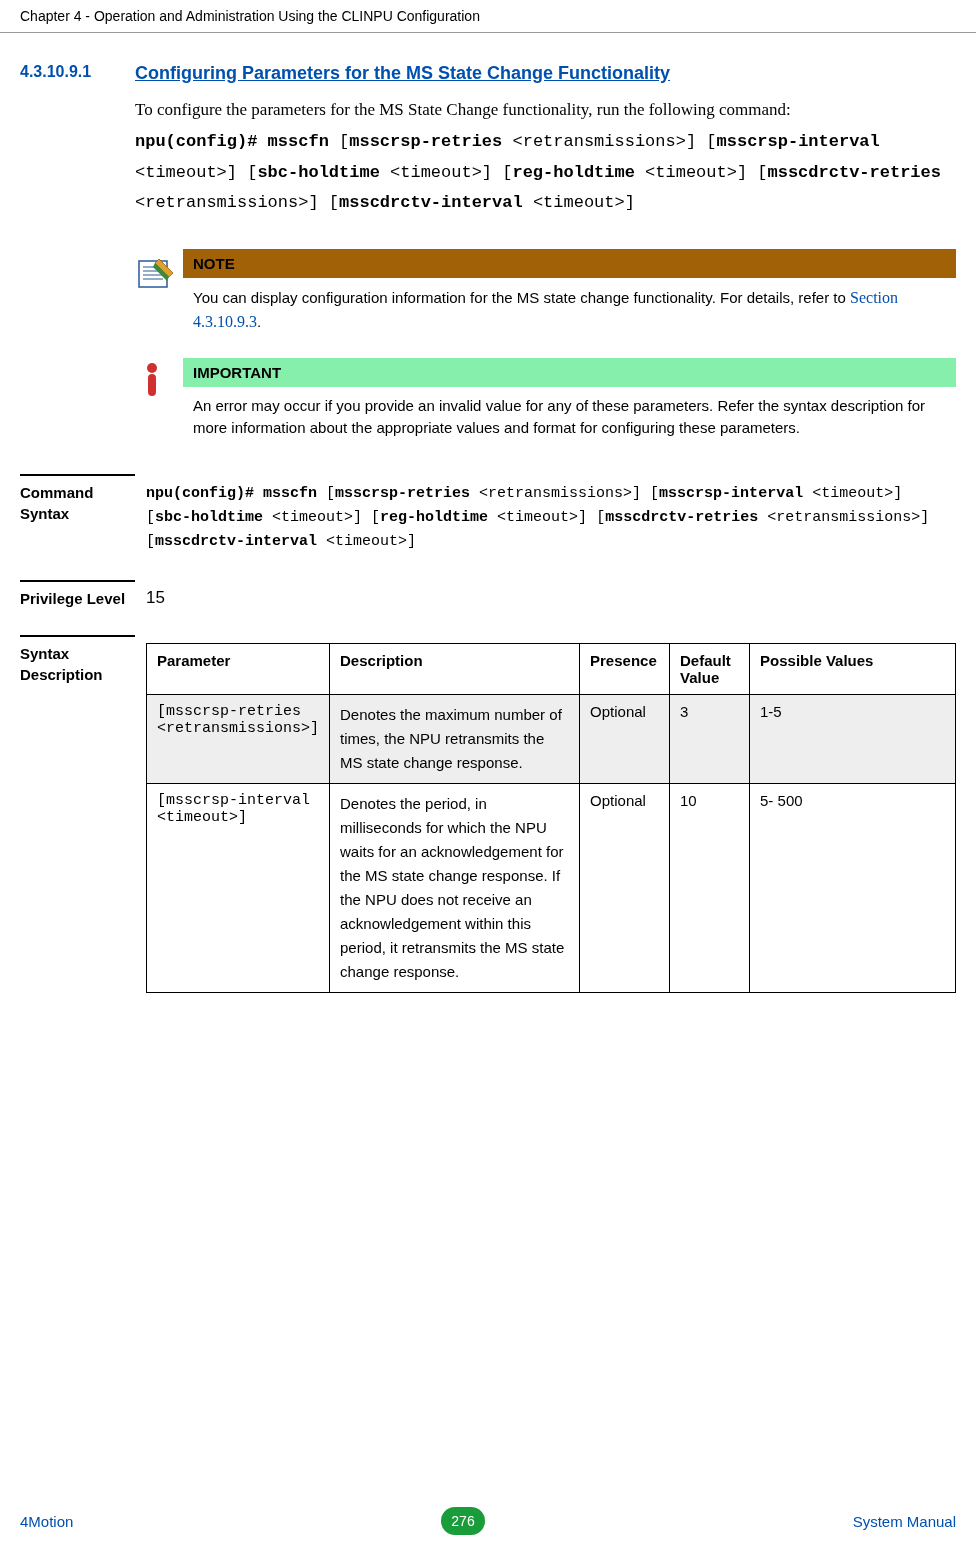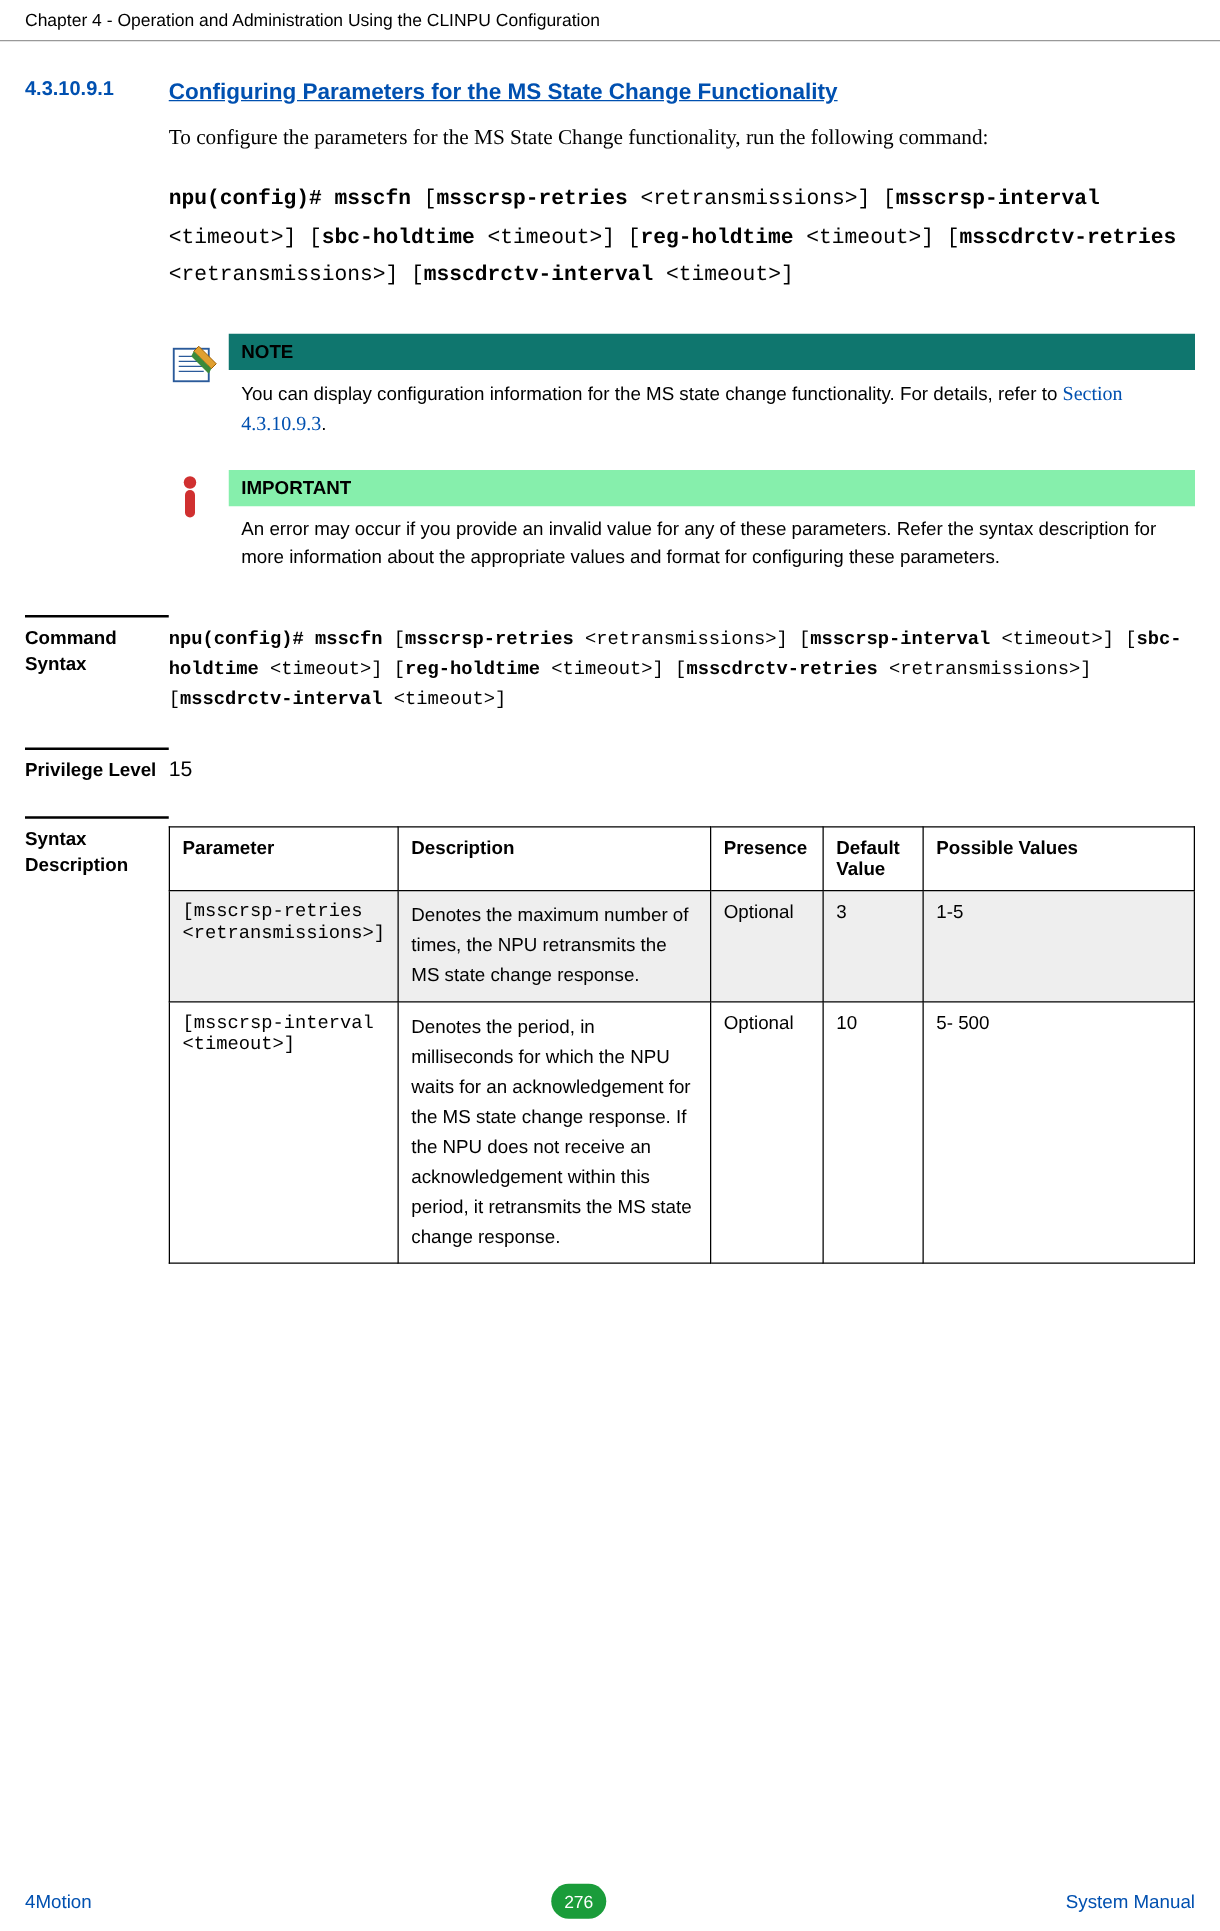--- a/index.html
+++ b/index.html
@@ -33,21 +33,21 @@
     .section-title {
       color: #0050b0;
       font-size: 18px;
       font-weight: bold;
       text-decoration: underline;
     }
     .body-text {
       font-family: "Palatino Linotype", Palatino, serif;
       font-size: 17px;
       margin-left: 115px;
-      margin-bottom: 22px;
+      margin-bottom: 4px;
       line-height: 1.6;
     }
     .command-text {
       font-family: "Courier New", monospace;
       font-size: 17px;
       margin-left: 115px;
       margin-bottom: 30px;
       line-height: 1.8;
     }
     .command-text .bold { font-weight: bold; }
@@ -57,21 +57,21 @@
       margin-bottom: 20px;
     }
     .note-icon {
       width: 48px;
       flex-shrink: 0;
       padding-top: 6px;
     }
     .note-icon svg { width: 40px; height: 36px; }
     .note-content { flex: 1; }
     .note-header {
-      background: #0f766e;
+      background: #a16207;
       padding: 6px 10px;
       font-weight: bold;
       font-size: 15px;
     }
     .note-body {
       padding: 8px 10px 4px 10px;
       font-size: 15px;
       line-height: 1.5;
     }
     .note-link {
@@ -104,20 +104,21 @@
     .field-row {
       margin-bottom: 26px;
     }
     .field-separator {
       border-top: 2px solid #000;
       width: 115px;
       margin-bottom: 6px;
     }
     .field-flex {
       display: flex;
+      gap: 11px;
     }
     .field-label {
       font-weight: bold;
       font-size: 15px;
       width: 115px;
       flex-shrink: 0;
       line-height: 1.4;
     }
     .field-value {
       font-family: "Courier New", monospace;

